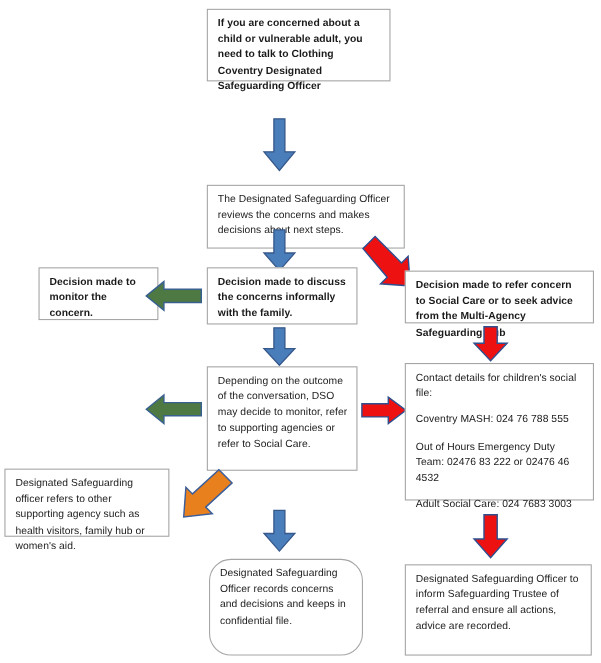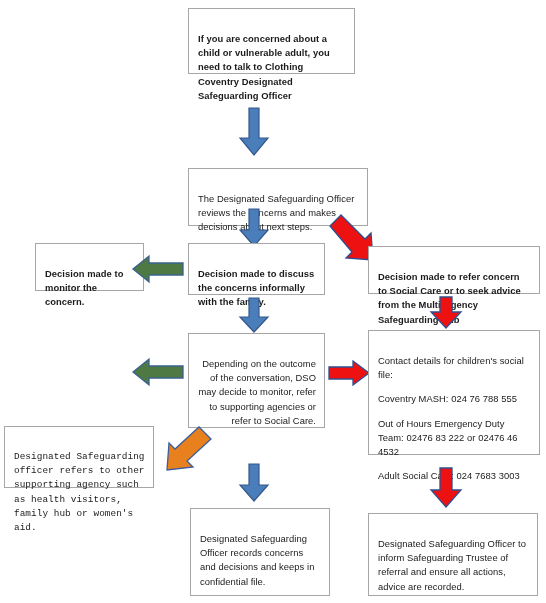--- a/index.html
+++ b/index.html
@@ -19,28 +19,28 @@
     overflow: hidden;
   }
   .box {
     position: absolute;
     box-sizing: border-box;
     border: 1px solid #a6a6a6;
     background: #ffffff;
     color: #1a1a1a;
     font-size: 9.4px;
     line-height: 14.2px;
-    padding: 23px 8px 5px 9px;
+    padding: 5px 8px 5px 9px;
     letter-spacing: 0.05px;
   }
   .box.bold {
     font-weight: bold;
   }
   .box.center {
-    text-align: right;
+    text-align: left;
   }
   .box p {
     margin: 0;
   }
   .box p.gap {
     margin-top: 10px;
   }
   .arrow {
     position: absolute;
   }
@@ -135,37 +135,37 @@
     <p class="gap">Out of Hours Emergency Duty Team: 02476 83 222 or 02476 46 4532</p>
     <p class="gap">Adult Social Care:  024 7683 3003</p>
   </div>
 
   <div class="arrow" style="left:166px; top:426px; width:58px; height:52px;">
     <svg width="58" height="52" viewBox="0 0 58 52" aria-hidden="true">
       <polygon points="1,44 3,17 9,23 33,1 45,13 21,35 27,41" fill="#e8801e" stroke="#3b5e9b" stroke-width="1.3"></polygon>
     </svg>
   </div>
 
-  <div class="box" style="left:4px; top:426px; width:150px; height:62px;font-family:Liberation Mono, monospace;">
+  <div class="box" style="left:4px; top:426px; width:150px; height:62px;">
     <p>Designated Safeguarding officer refers to other supporting agency such as health visitors, family hub or women's aid.</p>
   </div>
 
   <div class="arrow" style="left:239px; top:464px; width:30px; height:38px;">
     <svg width="30" height="38" viewBox="0 0 30 38" aria-hidden="true">
       <polygon points="10,0 20,0 20,21 29,21 15,37 1,21 10,21" fill="#4a7ebb" stroke="#36588a" stroke-width="1.2"></polygon>
     </svg>
   </div>
 
   <div class="arrow" style="left:430px; top:468px; width:32px; height:40px;">
     <svg width="32" height="40" viewBox="0 0 32 40" aria-hidden="true">
       <polygon points="10,0 22,0 22,22 31,22 16,39 1,22 10,22" fill="#ee1111" stroke="#2f4f8f" stroke-width="1.3"></polygon>
     </svg>
   </div>
 
-  <div class="box" style="left:190px; top:508px; width:140px; height:88px;">
+  <div class="box" style="left:190px; top:508px; width:140px; height:88px;border-radius:20px;">
     <p>Designated Safeguarding Officer records concerns and decisions and keeps in confidential file.</p>
   </div>
 
   <div class="box" style="left:368px; top:513px; width:170px; height:83px;">
     <p>Designated Safeguarding Officer to inform Safeguarding Trustee of referral and ensure all actions, advice are recorded.</p>
   </div>
 
 </div>
 
 </body></html>

